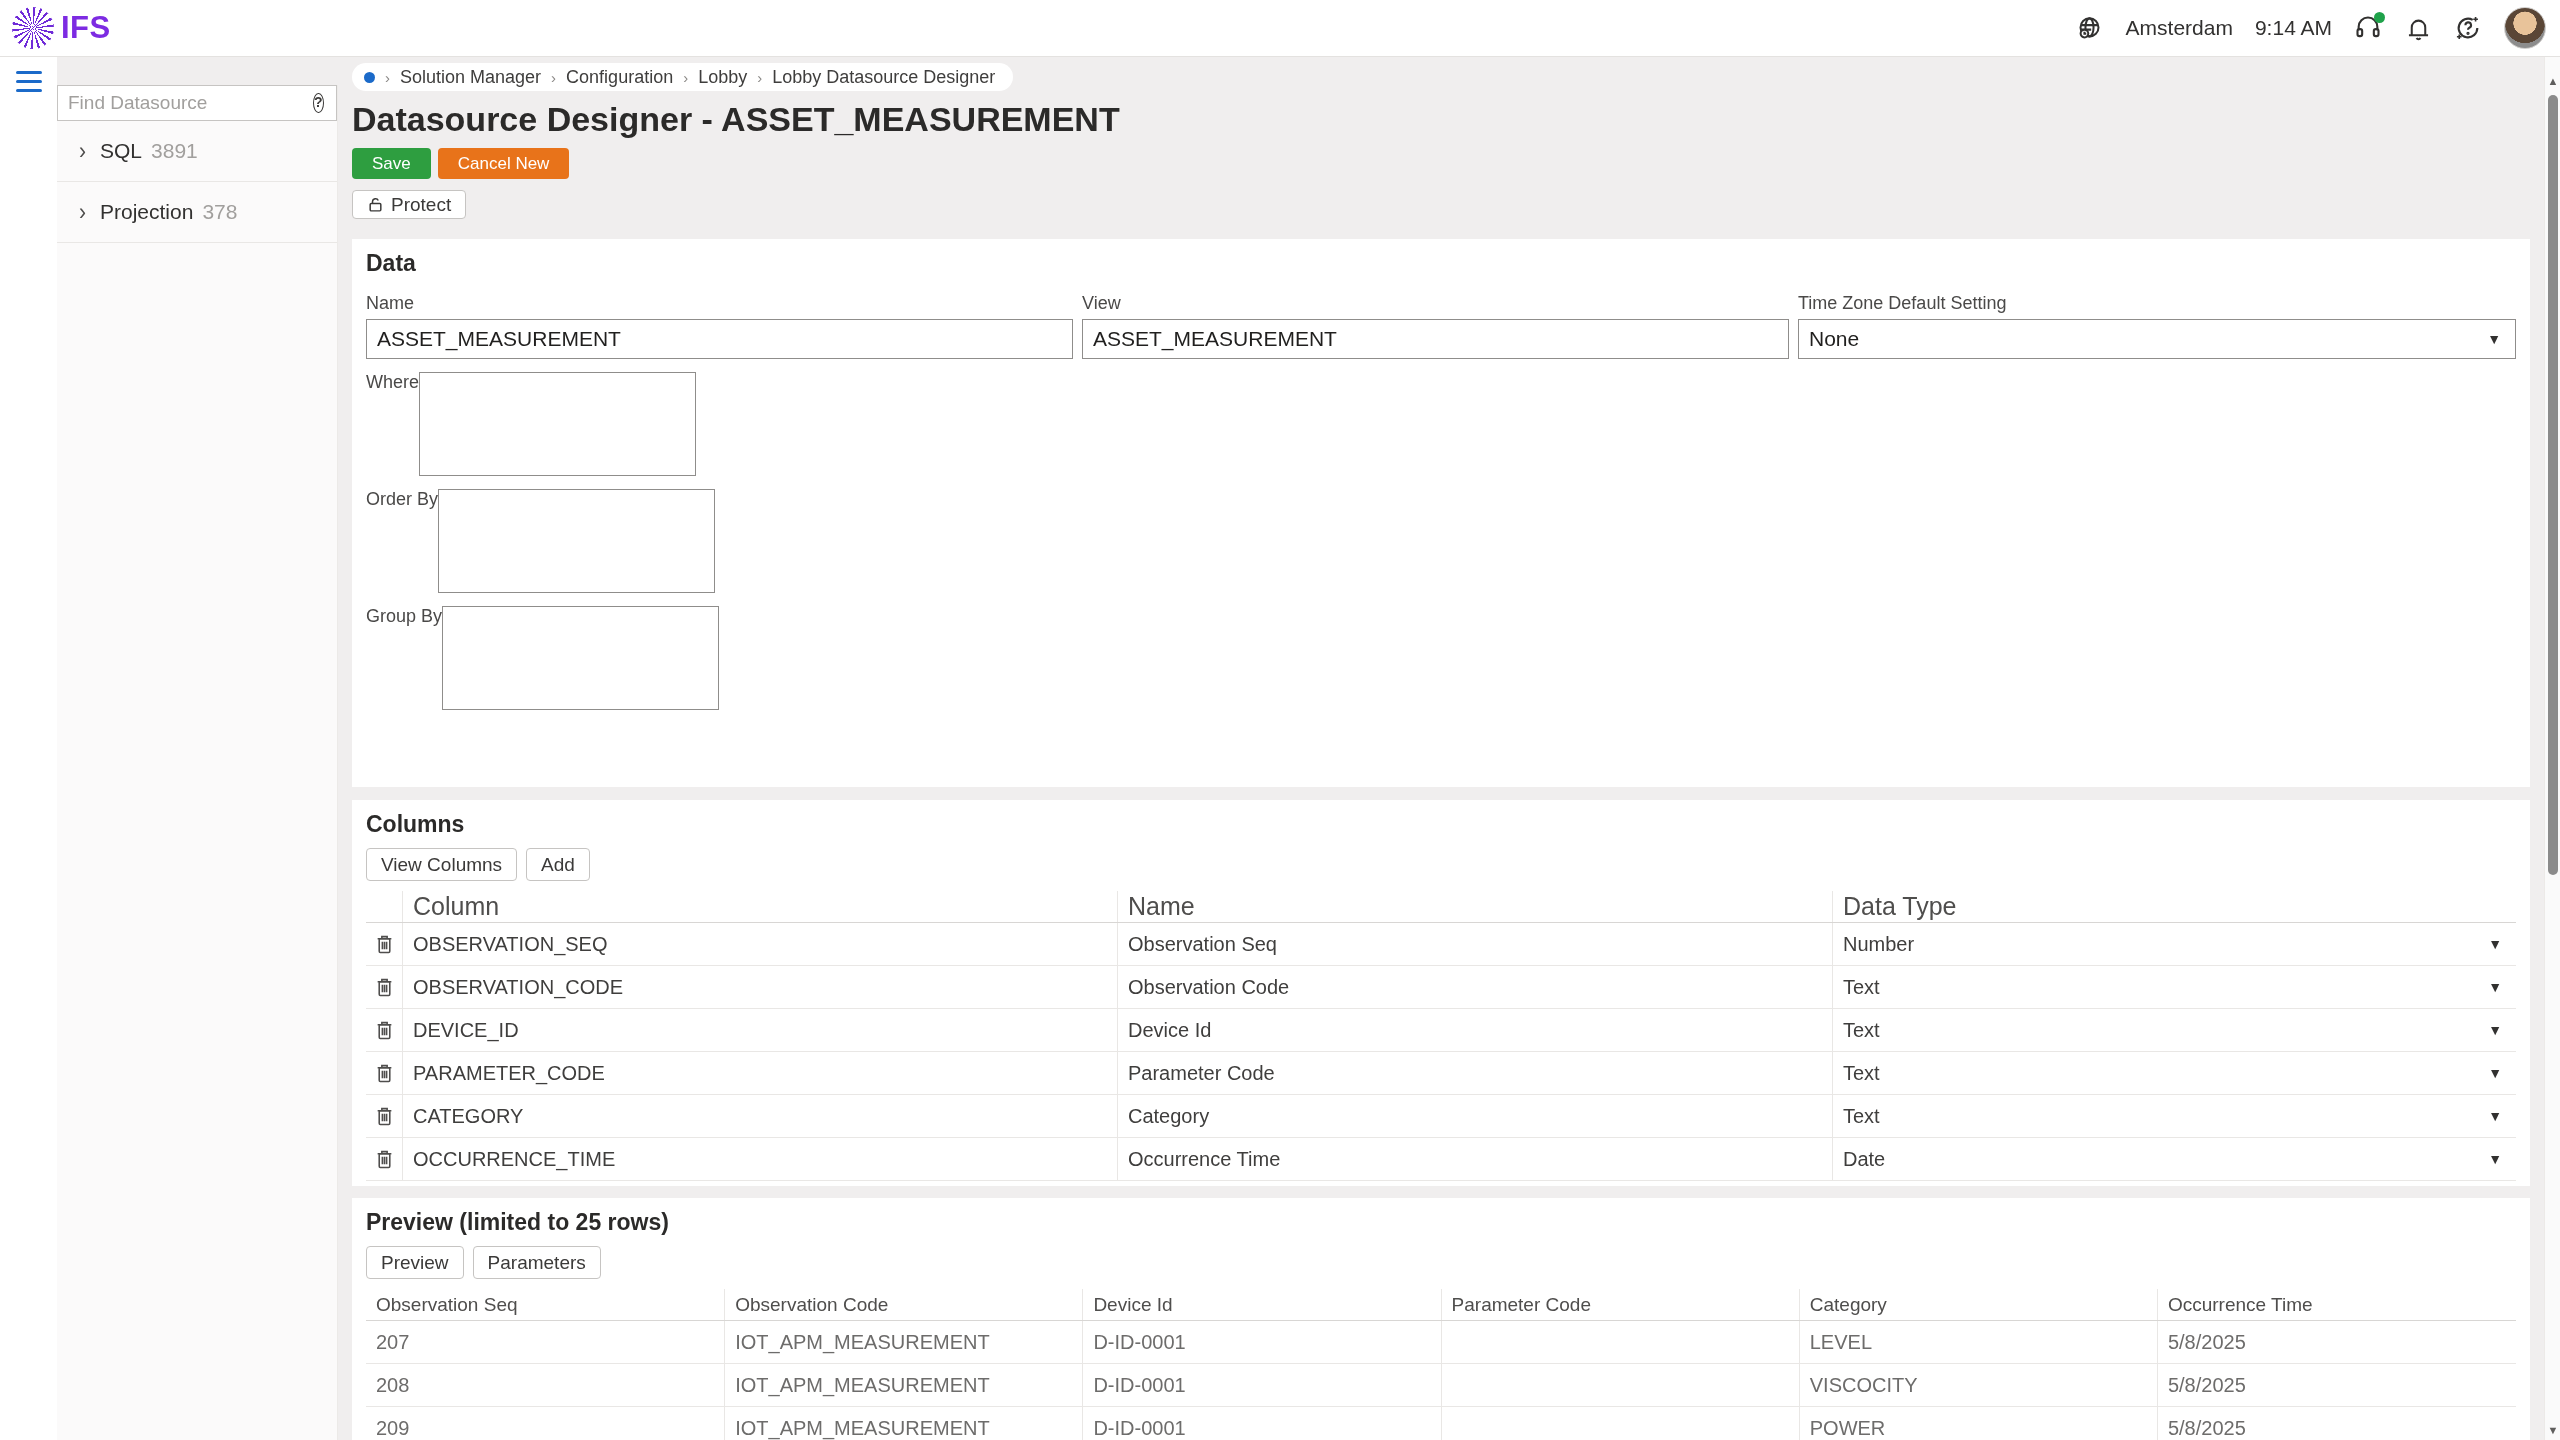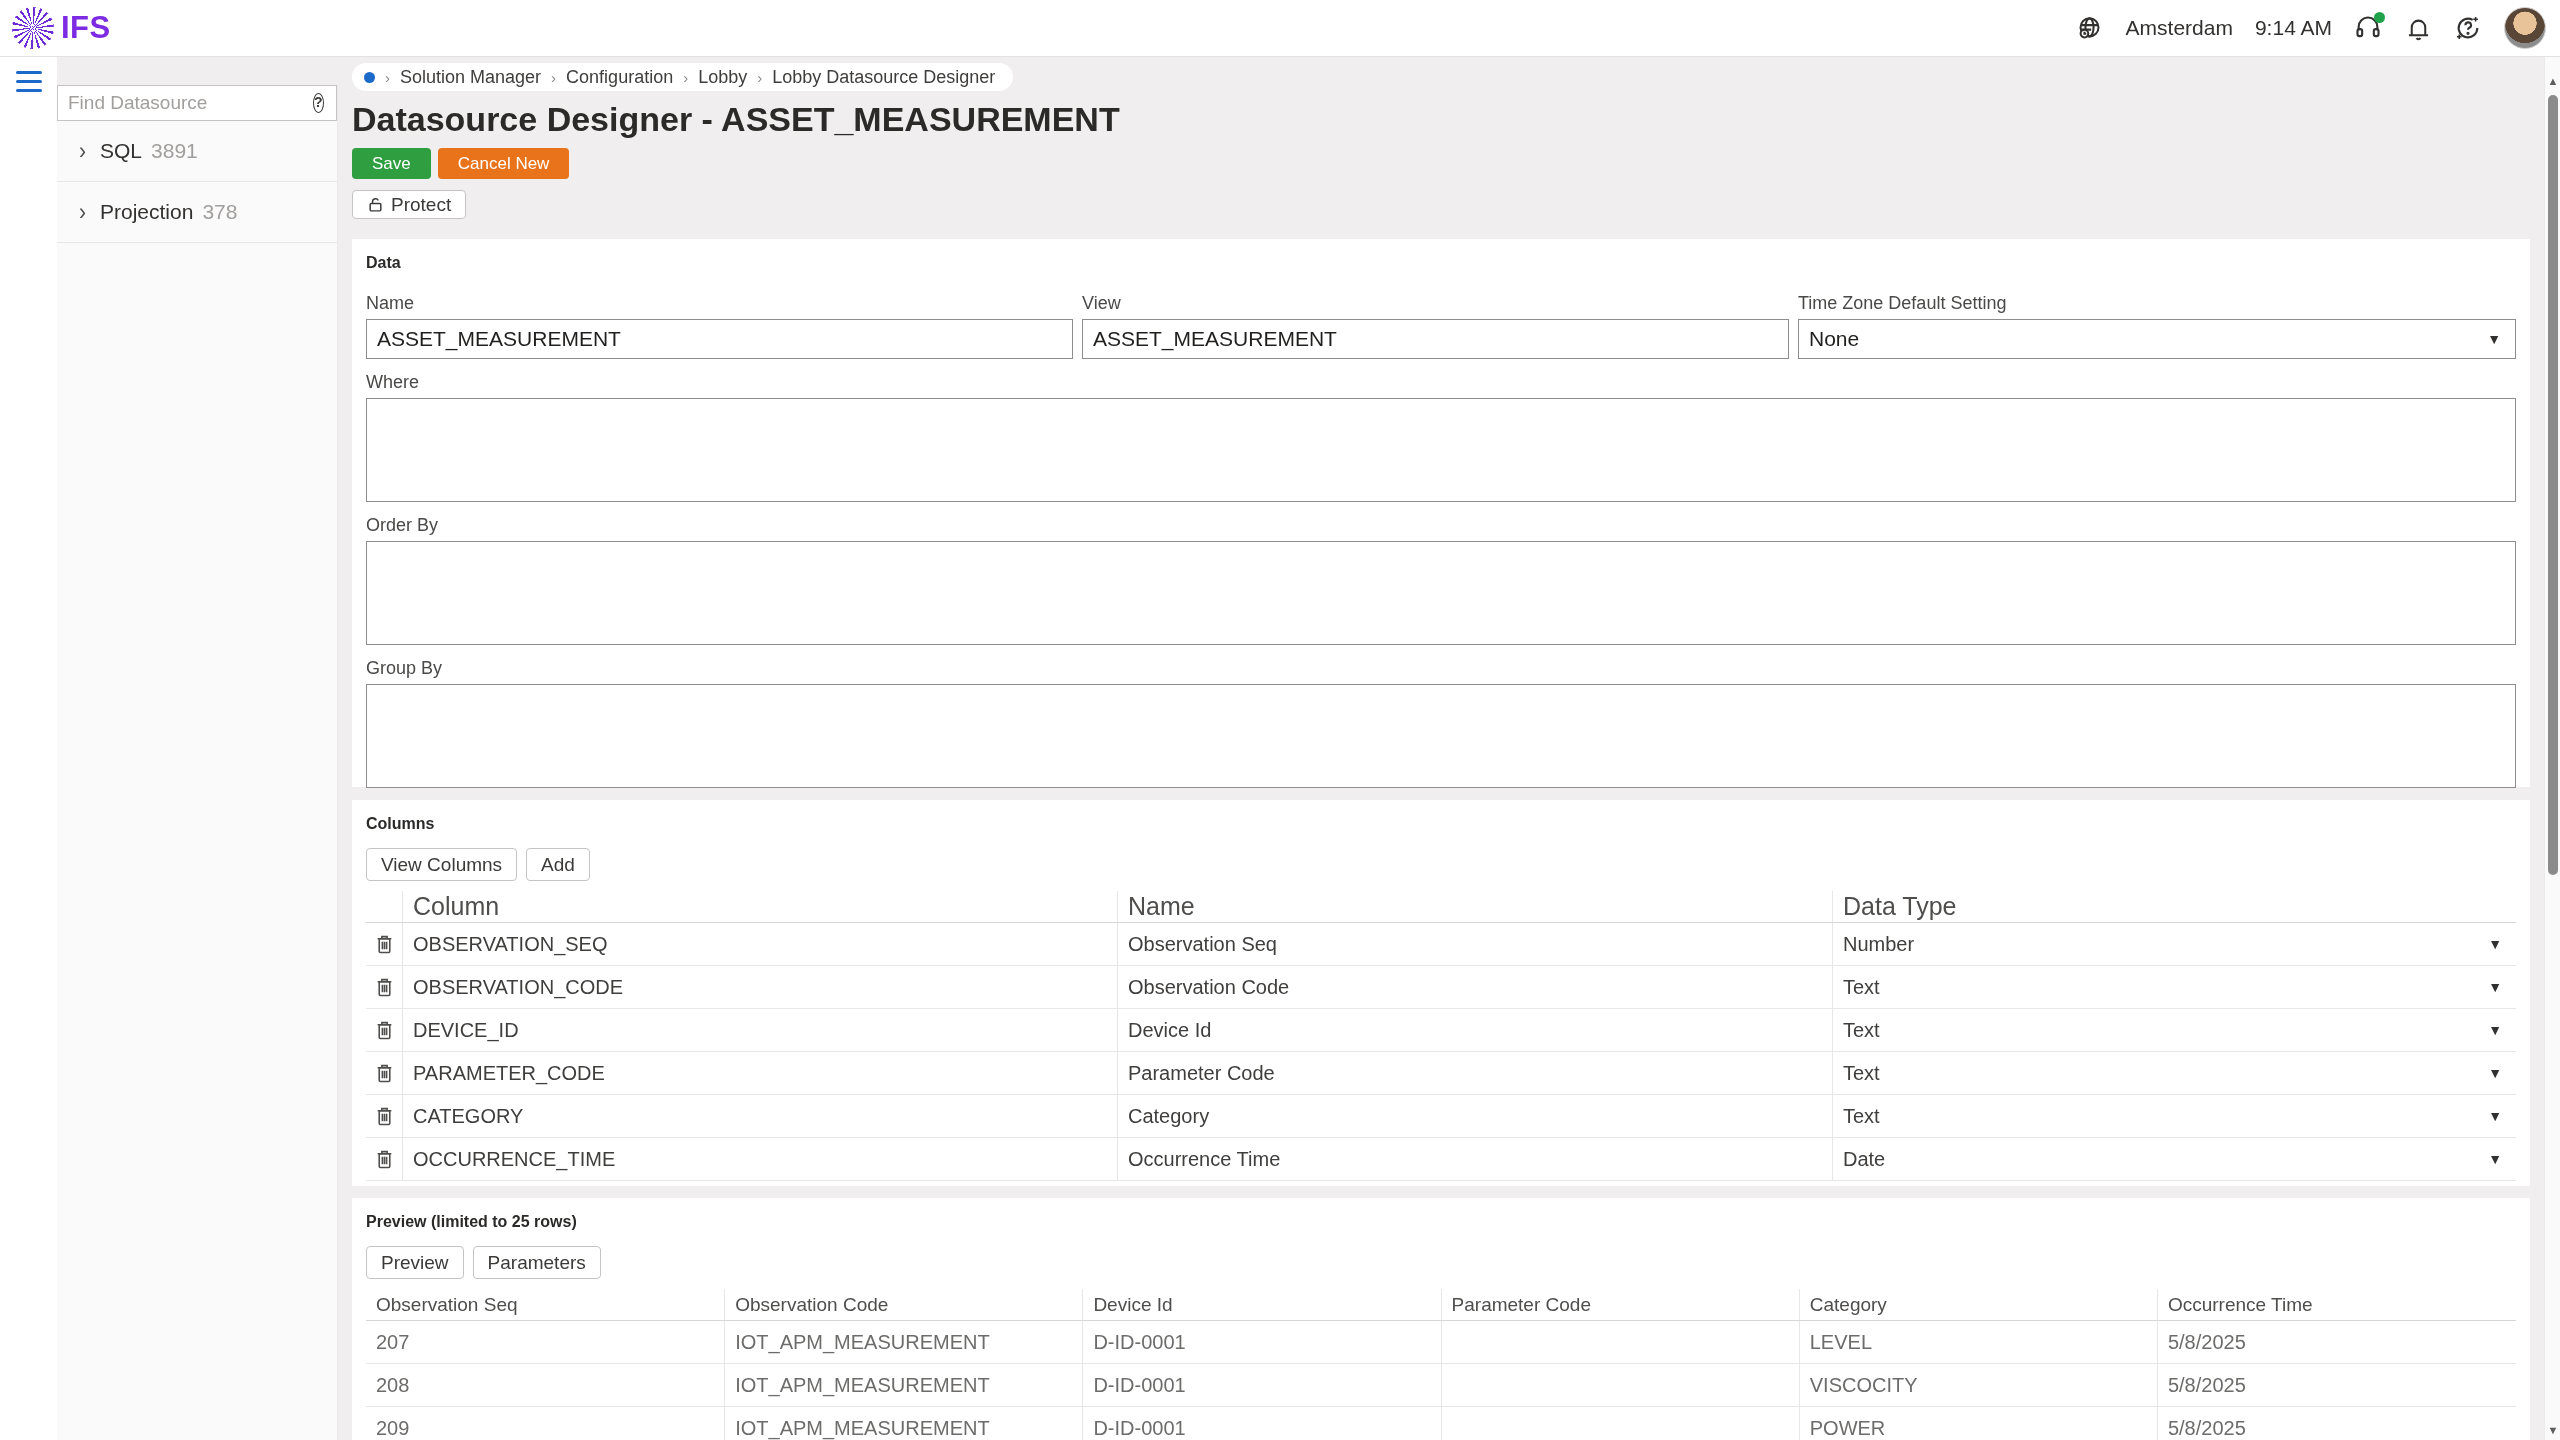--- a/index.html
+++ b/index.html
@@ -44,31 +44,31 @@
   .page-title { margin-top:8px; font-size:34px; font-weight:700; color:#2b2a29; line-height:40px; }
 
   .toolbar { margin-top:9px; display:flex; gap:7px; height:31px; }
   .btn { border:none; border-radius:4px; font-size:17px; padding:0 20px; cursor:pointer; font-family:inherit; }
   .btn-save { background:#2e9e40; color:#ffffff; }
   .btn-cancel { background:#e8731a; color:#ffffff; }
   .protect-row { margin-top:11px; height:29px; display:flex; }
   .btn-light { background:#ffffff; border:1px solid #c6c4c2; border-radius:4px; color:#3b3a39; font-size:19px; padding:10px 14px; display:inline-flex; align-items:center; gap:7px; cursor:pointer; font-family:inherit; }
 
   .card { background:#ffffff; padding:12px 14px; }
-  .card-title { font-size:16px; font-weight:700; color:#2b2a29; line-height:24px; }
+  .card-title { font-size:23px; font-weight:700; color:#2b2a29; line-height:24px; }
 
   .card-data { margin-top:20px; height:548px; }
   .fields-row { margin-top:18px; display:flex; gap:9px; }
   .field { display:flex; flex-direction:column; }
   .f-name { width:707px; } .f-view { width:707px; } .f-tz { flex:1; }
   .field label { font-size:18px; color:#4a4948; margin-bottom:4px; height:22px; }
   .field input { height:40px; border:1px solid #8f8d8b; font-size:21px; padding:0 10px; color:#201f1e; font-family:inherit; outline:none; background:#fff; }
   .select-box { height:40px; border:1px solid #8f8d8b; background:#fff; display:flex; align-items:center; justify-content:space-between; padding:0 14px 0 10px; font-size:21px; color:#201f1e; cursor:pointer; }
   .caret { font-size:14px; color:#323130; }
-  .area-group { margin-top:13px; display:flex; flex-direction:column; }
+  .area-group { margin-top:13px; display:flex; }
   .area-group label { font-size:18px; color:#4a4948; margin-bottom:4px; height:22px; }
   .area-group textarea { height:104px; border:1px solid #8f8d8b; resize:none; outline:none; background:#fff; font-family:inherit; font-size:20px; padding:8px 10px; }
 
   .card-columns { margin-top:13px; height:386px; }
   .btn-row { margin-top:12px; display:flex; gap:9px; height:33px; }
   .table { margin-top:10px; width:100%; }
   .t-row { display:flex; align-items:center; height:43px; border-bottom:1px solid #e9e7e5; }
   .t-head { height:32px; border-bottom:1px solid #d8d6d4; color:#4f4e4d; font-size:25px; }
   .t-row > div { padding-left:10px; height:100%; display:flex; align-items:center; }
   .c-trash { width:36px; justify-content:center; padding-left:0 !important; }

